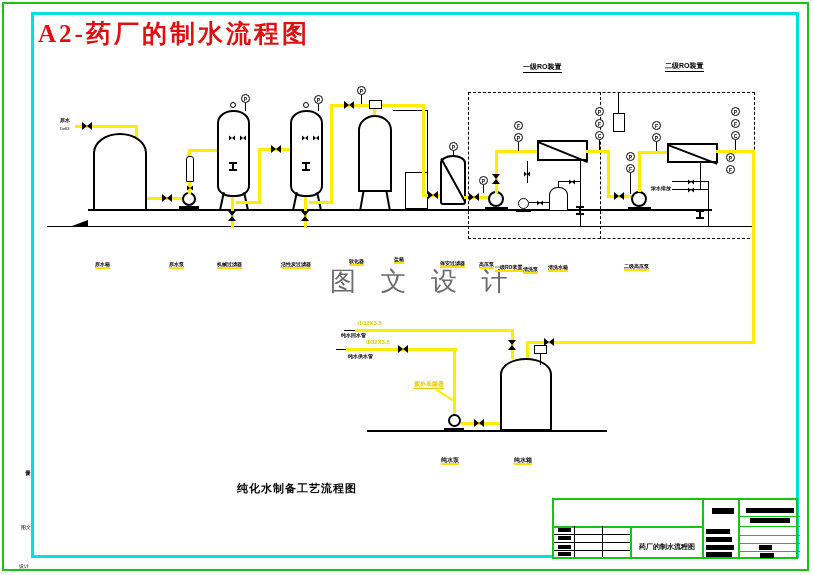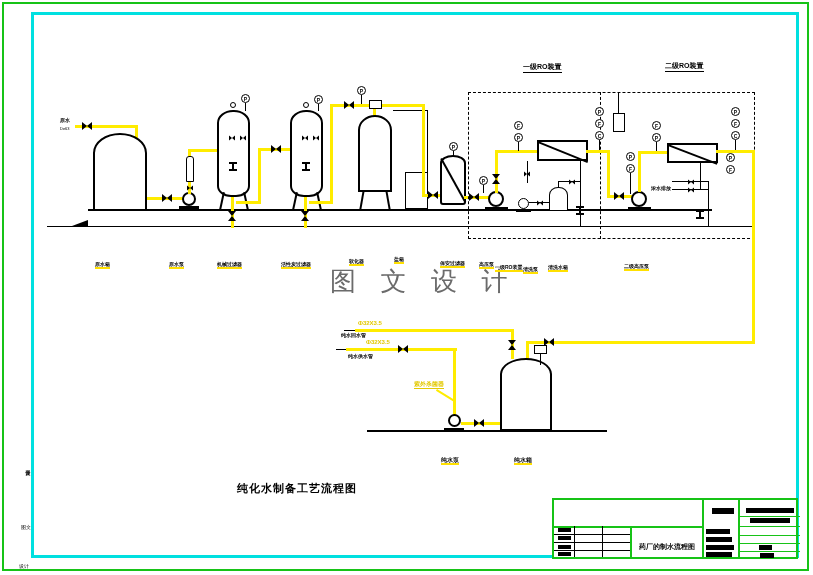--- a/index.html
+++ b/index.html
@@ -40,20 +40,21 @@
   .gline{background:#17c317;}
 </style>
 </head>
 <body>
 
 <div class="cv">
 
   <div style="left:2px;top:2px;width:807px;height:569px;border:2px solid #17c317;"></div>
   <div style="left:31px;top:12px;width:768px;height:546px;border:3px solid #00e0e0;"></div>
 
+  <span style="left:38px;top:17px;font-size:25px;font-weight:bold;color:#e01010;letter-spacing:3px;font-family:'Liberation Serif',serif;white-space:nowrap;">A2-药厂的制水流程图</span>
 
   <span style="left:330px;top:264px;font-size:26px;color:#6b6b6b;letter-spacing:9px;font-family:'Liberation Serif',serif;white-space:nowrap;">图 文 设 计</span>
 
   <div class="hl" style="left:88px;top:209px;width:624px;height:2px;"></div>
   <div class="hl" style="left:47px;top:226px;width:708px;"></div>
   <div style="left:72px;top:220px;width:0;height:0;border-bottom:6px solid #000;border-left:16px solid transparent;"></div>
 
   <span class="tiny" style="left:60px;top:117px;font-weight:bold;">原水</span>
   <span class="tiny" style="left:60px;top:126px;font-size:4px;">De63</span>
   <div class="yh" style="left:75px;top:125px;width:63px;"></div>

